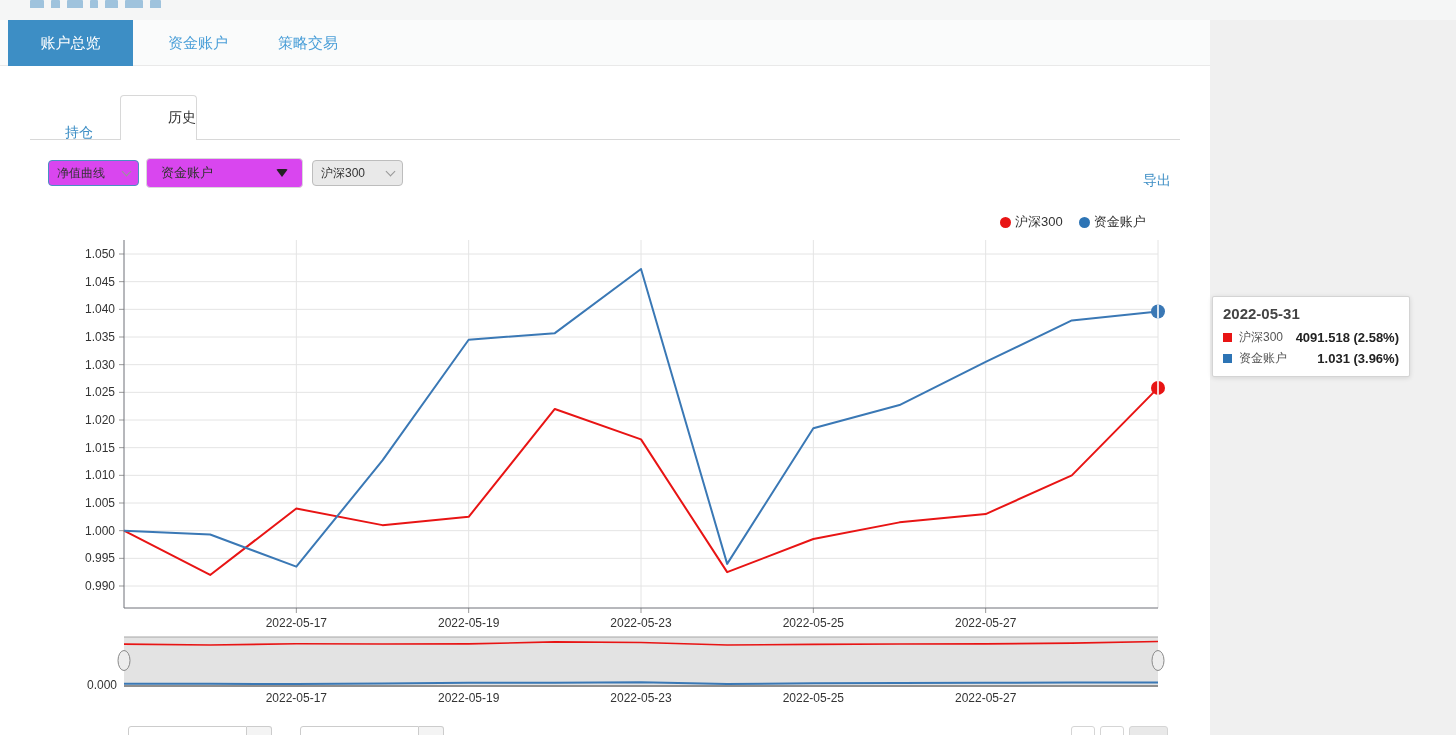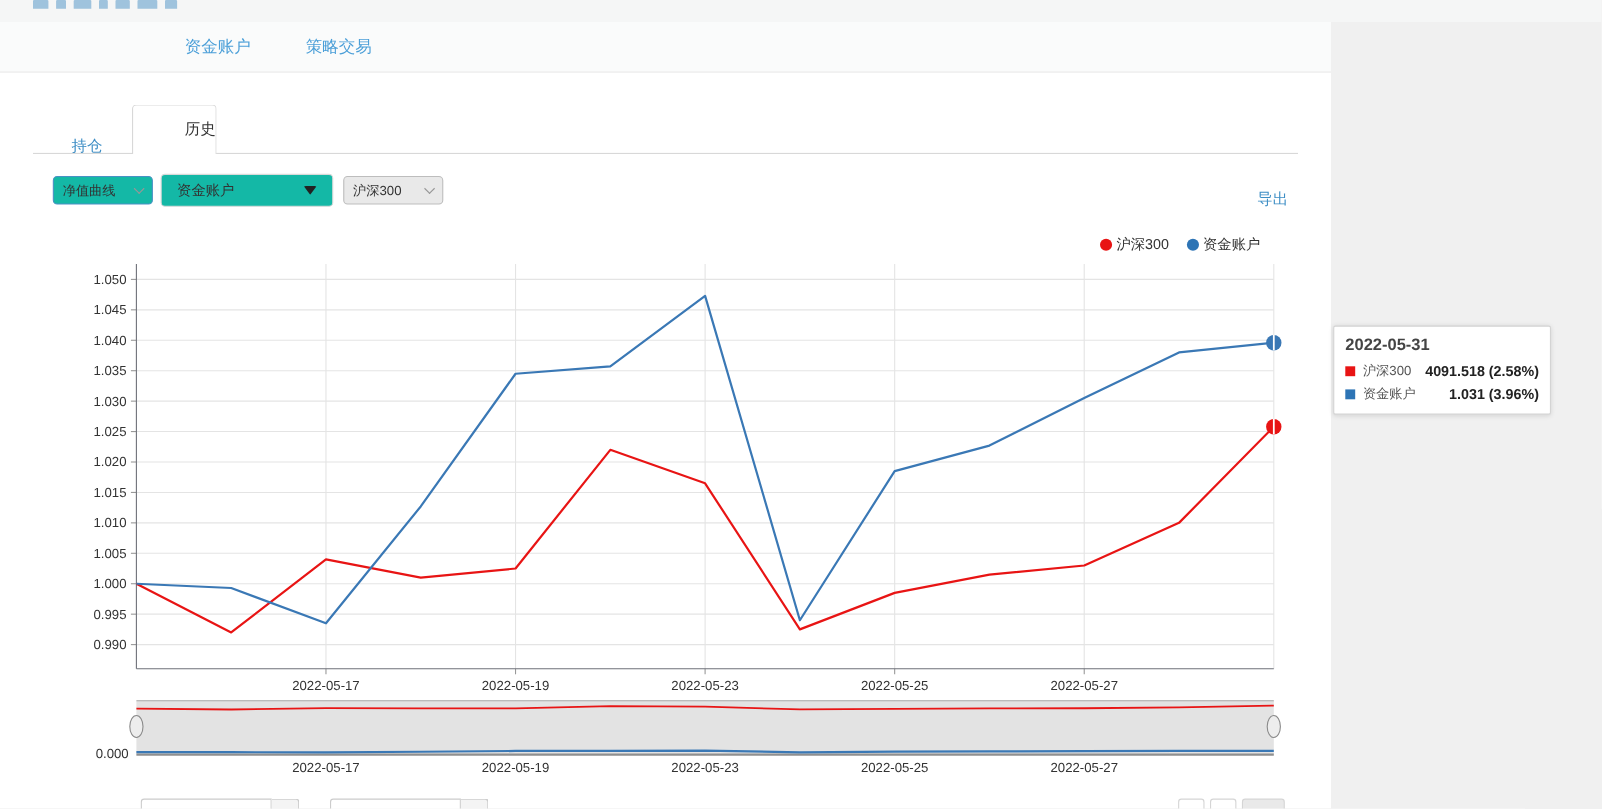--- a/index.html
+++ b/index.html
@@ -21,21 +21,21 @@
   .tab-link.t2 { left:168px; } .tab-link.t3 { left:278px; }
 
   
   .subtab-blue { position:absolute; left:65px; top:83px; font-size:14px; color:#3d8ec5; cursor:pointer;margin-top:21px; }
   .subtab-active { position:absolute; left:120px; top:75px; width:77px; height:45px; background:#fff;
                    border:1px solid #d8d8d8; border-bottom:none; border-radius:4px 4px 0 0; z-index:2;
                    font-size:14px; color:#333; text-align:right; line-height:43px; }
   .subtab-rule { position:absolute; left:30px; top:119px; width:1150px; height:1px; background:#d8d8d8; }
 
   
-  .sel { position:absolute; background:#14b8a6; border:1px solid #d9d9d9; border-radius:4px; font-size:12px;
+  .sel { position:absolute; background:#d946ef; border:1px solid #d9d9d9; border-radius:4px; font-size:12px;
          color:#333; display:flex; align-items:center; cursor:pointer; }
   .sel-1 { left:48px; top:140px; width:91px; height:26px; border-color:#4a90c4; padding:0 8px; }
   .sel-2 { left:146px; top:138px; width:157px; height:30px; font-size:13px; padding:0 14px; }
   .sel-3 { left:312px; top:140px; width:91px; height:26px; background:#e9e9e9; border-color:#bdbdbd; padding:0 8px; }
   .sel .txt { flex:1; }
   .chev { width:7px; height:7px; border-right:1.5px solid #979797; border-bottom:1.5px solid #979797;
           transform:rotate(45deg); margin-top:-4px; }
   .tri { width:0; height:0; border-left:6px solid transparent; border-right:6px solid transparent;
          border-top:8px solid #222; border-radius:2px; }
   .export-link { position:absolute; left:1143px; top:152px; font-size:14px; color:#3d8ec5; cursor:pointer; }
@@ -75,20 +75,21 @@
 
 <div class="top-strip">
   <div class="clip-frag">
     <i style="width:14px"></i><i style="width:9px"></i><i style="width:16px"></i><i style="width:8px"></i><i style="width:13px"></i><i style="width:18px"></i><i style="width:11px"></i>
   </div>
 </div>
 
 <div class="main-col">
 
   <div class="tabbar">
+    <div class="tab-active">账户总览</div>
     <div class="tab-link t2">资金账户</div>
     <div class="tab-link t3">策略交易</div>
   </div>
 
   <div class="subtab-blue">持仓</div>
   <div class="subtab-active">历史</div>
   <div class="subtab-rule"></div>
 
   <div class="sel sel-1">
     <span class="txt">净值曲线</span>

